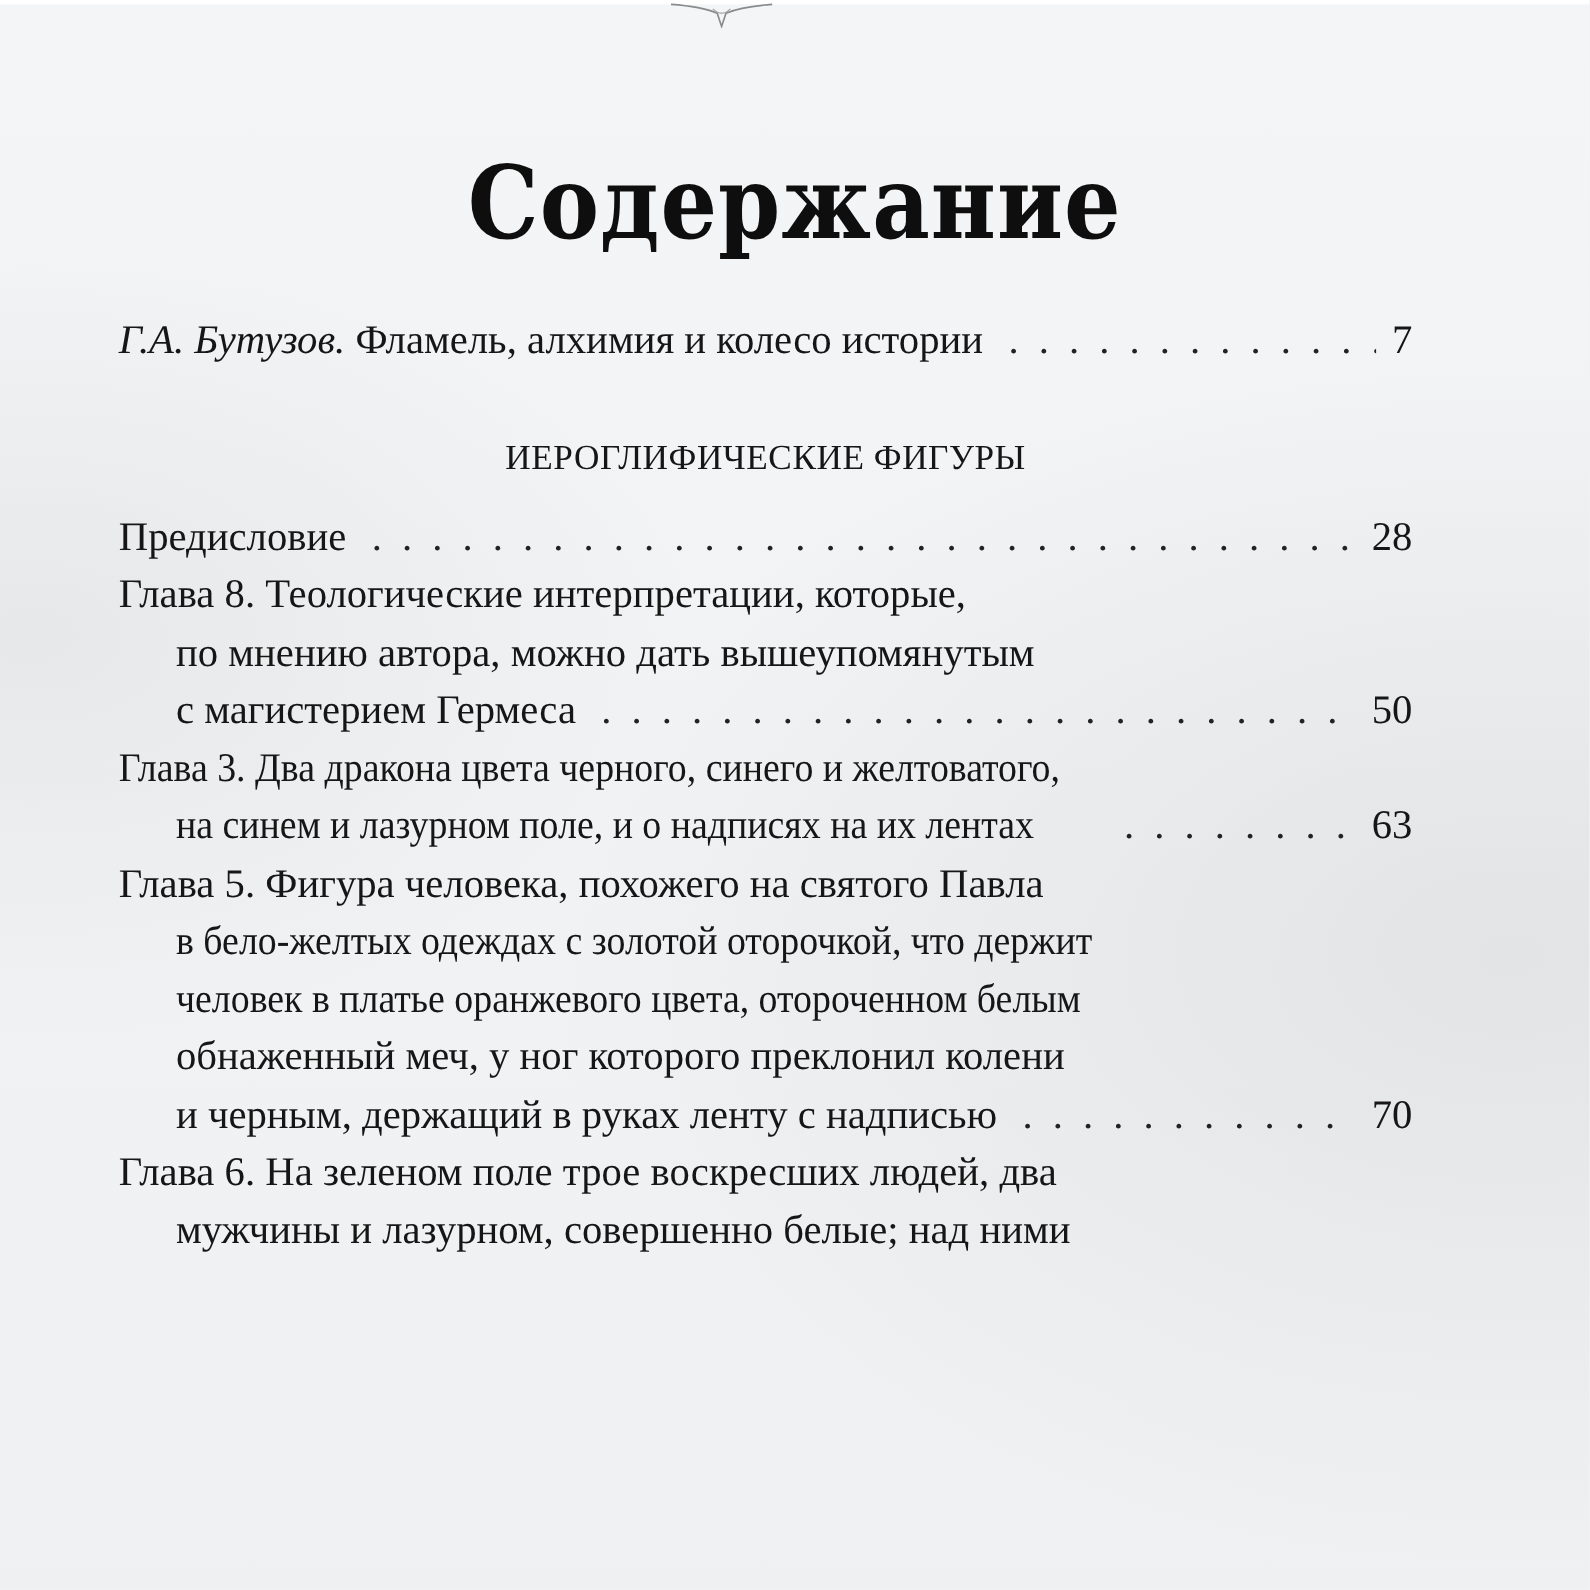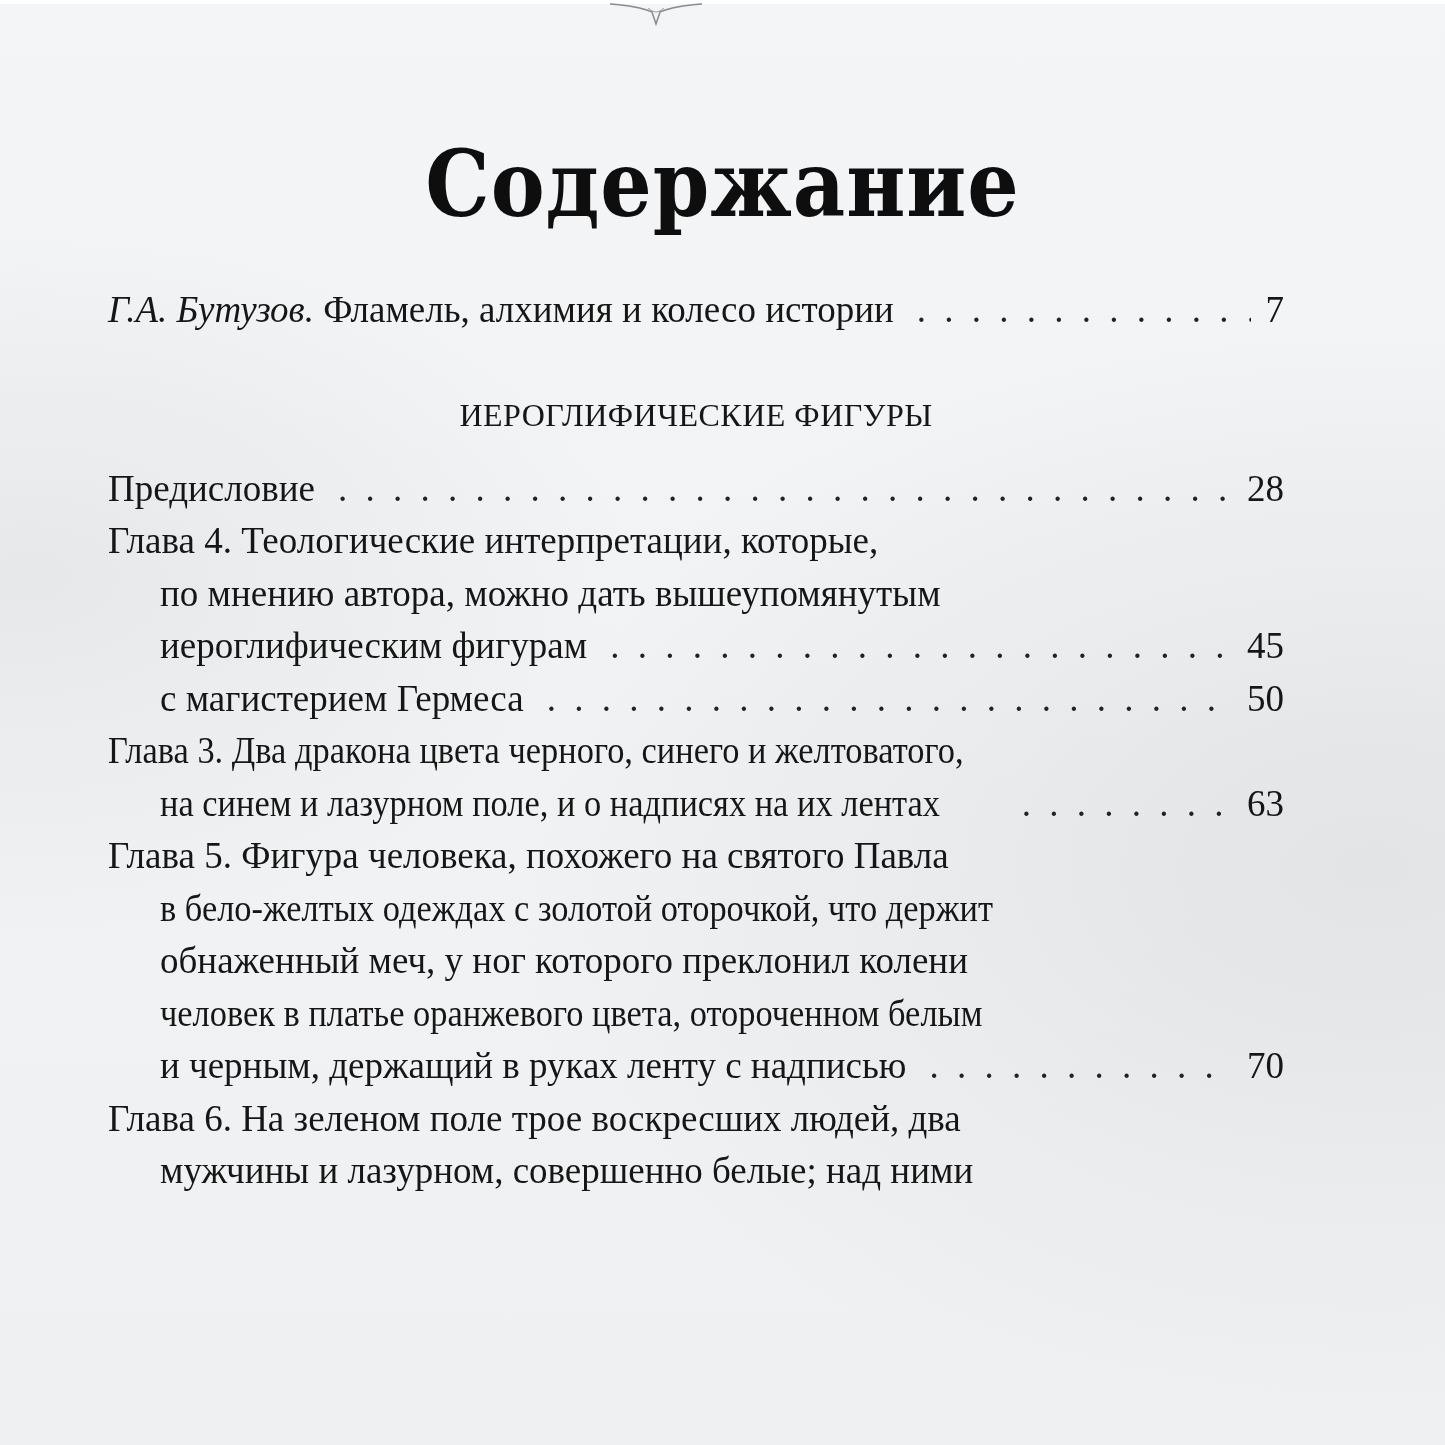--- a/index.html
+++ b/index.html
@@ -128,29 +128,24 @@
     <div>
       <div class="entry-line">
         <span class="entry-text">Предисловие</span>
         <span class="leader"></span>
         <span class="page-num">28</span>
       </div>
     </div>
 
     <div>
       <div class="entry-line">
-        <span class="entry-text">Глава 4. Теологические интерпретации, которые,</span>
+        <span class="entry-text">Глава 8. Теологические интерпретации, которые,</span>
       </div>
       <div class="entry-line indent">
         <span class="entry-text">по мнению автора, можно дать вышеупомянутым</span>
-      </div>
-      <div class="entry-line indent">
-        <span class="entry-text">иероглифическим фигурам</span>
-        <span class="leader"></span>
-        <span class="page-num">45</span>
       </div>
     </div>
 
     <div>
       <div class="entry-line indent">
         <span class="entry-text">с магистерием Гермеса</span>
         <span class="leader"></span>
         <span class="page-num">50</span>
       </div>
     </div>
@@ -170,24 +165,24 @@
     </div>
 
     <div>
       <div class="entry-line">
         <span class="entry-text">Глава 5. Фигура человека, похожего на святого Павла</span>
       </div>
       <div class="entry-line indent">
         <span class="entry-text narrow">в бело-желтых одеждах с золотой оторочкой, что держит</span>
       </div>
       <div class="entry-line indent">
-        <span class="entry-text">обнаженный меч, у ног которого преклонил колени</span>
+        <span class="entry-text narrow">человек в платье оранжевого цвета, отороченном белым</span>
       </div>
       <div class="entry-line indent">
-        <span class="entry-text narrow">человек в платье оранжевого цвета, отороченном белым</span>
+        <span class="entry-text">обнаженный меч, у ног которого преклонил колени</span>
       </div>
       <div class="entry-line indent">
         <span class="entry-text">и черным, держащий в руках ленту с надписью</span>
         <span class="leader"></span>
         <span class="page-num">70</span>
       </div>
     </div>
 
     <div>
       <div class="entry-line">

